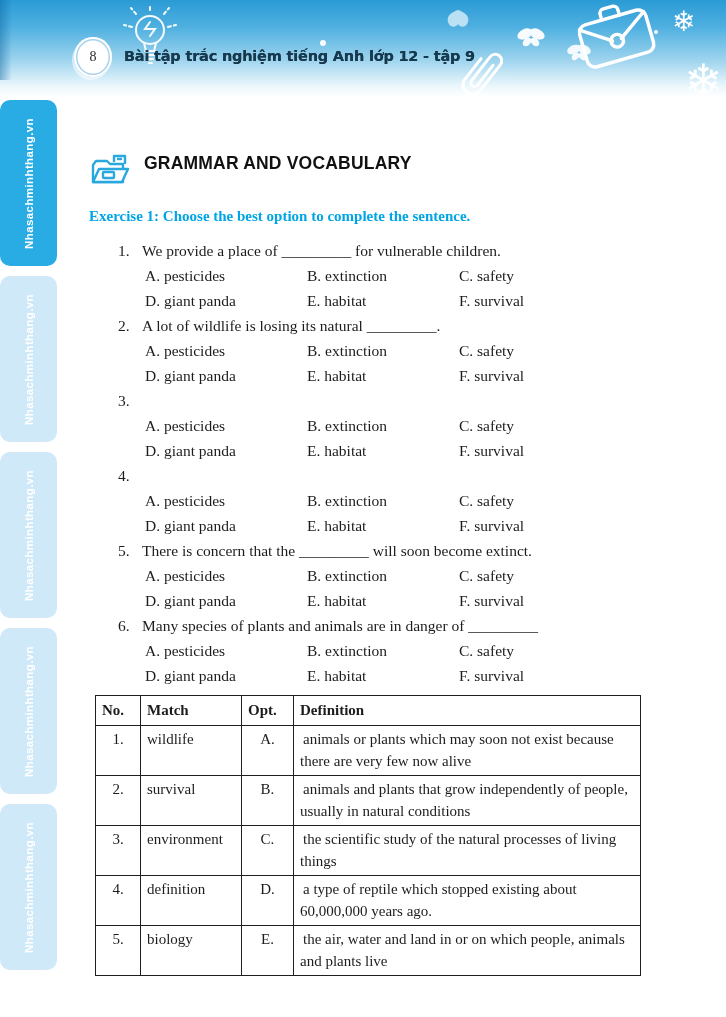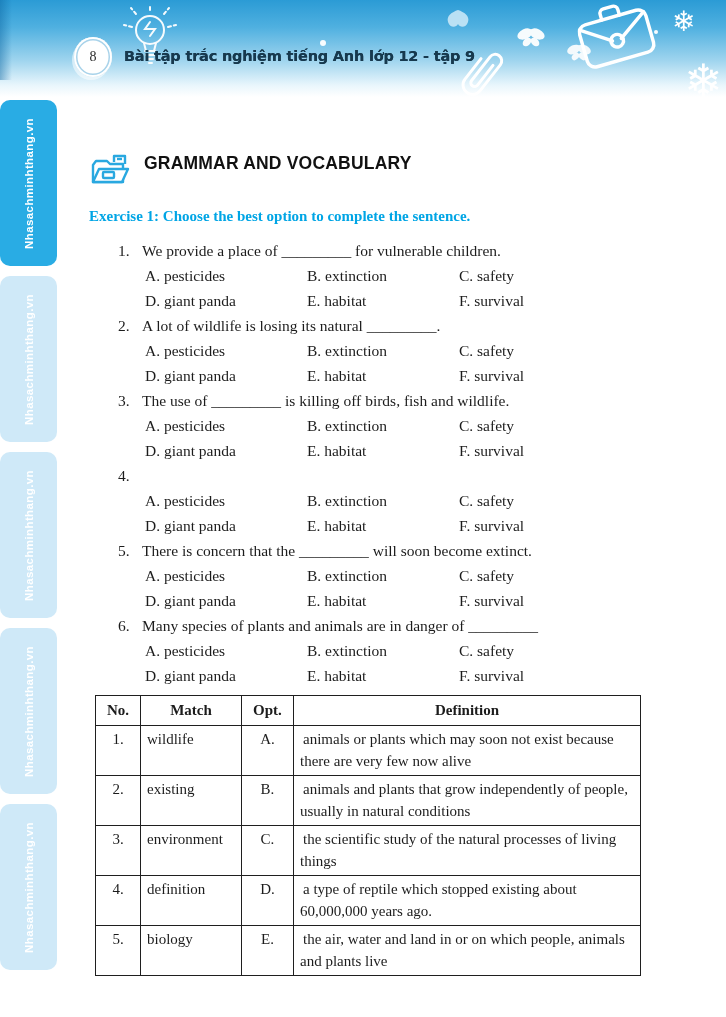--- a/index.html
+++ b/index.html
@@ -71,21 +71,21 @@
 
   
   table.vocab{
     border-collapse:collapse;margin:7px 0 0 6px;width:546px;
     font-size:15px;
   }
   table.vocab th,table.vocab td{
     border:1.4px solid #1f1f1f;vertical-align:top;
     line-height:22.5px;padding:2px 6px;
   }
-  table.vocab th{font-weight:bold;text-align:center;padding:3px 6px;}
+  table.vocab th{font-weight:bold;text-align:left;padding:3px 6px;}
   th.c-no{width:32px;text-align:center;}
   th.c-words{width:88px;padding-left:10px;}
   th.c-opt{width:39px;text-align:center;}
   td.cell-no,td.cell-opt{text-align:center;}
   td.cell-word{padding-left:10px;}
   td.cell-def{text-indent:3px;padding-bottom:4px;}
 </style>
 </head>
 <body>
 
@@ -217,21 +217,20 @@
           </div>
           <div class="q-opts">
             <span>D. giant panda</span>
             <span>E. habitat</span>
             <span>F. survival</span>
           </div>
         </div>
         <div class="q">
           <div class="q-line">
             <span class="q-num">3.</span>
-            <span class="q-text">The use of _________ is killing off birds, fish and wildlife.</span>
           </div>
           <div class="q-opts">
             <span>A. pesticides</span>
             <span>B. extinction</span>
             <span>C. safety</span>
           </div>
           <div class="q-opts">
             <span>D. giant panda</span>
             <span>E. habitat</span>
             <span>F. survival</span>
@@ -298,21 +297,21 @@
       </thead>
       <tbody>
           <tr>
             <td class="cell-no">1.</td>
             <td class="cell-word">wildlife</td>
             <td class="cell-opt">A.</td>
             <td class="cell-def">animals or plants which may soon not exist because there are very few now alive</td>
           </tr>
           <tr>
             <td class="cell-no">2.</td>
-            <td class="cell-word">existing</td>
+            <td class="cell-word">survival</td>
             <td class="cell-opt">B.</td>
             <td class="cell-def">animals and plants that grow independently of people, usually in natural conditions</td>
           </tr>
           <tr>
             <td class="cell-no">3.</td>
             <td class="cell-word">environment</td>
             <td class="cell-opt">C.</td>
             <td class="cell-def">the scientific study of the natural processes of living things</td>
           </tr>
           <tr>

